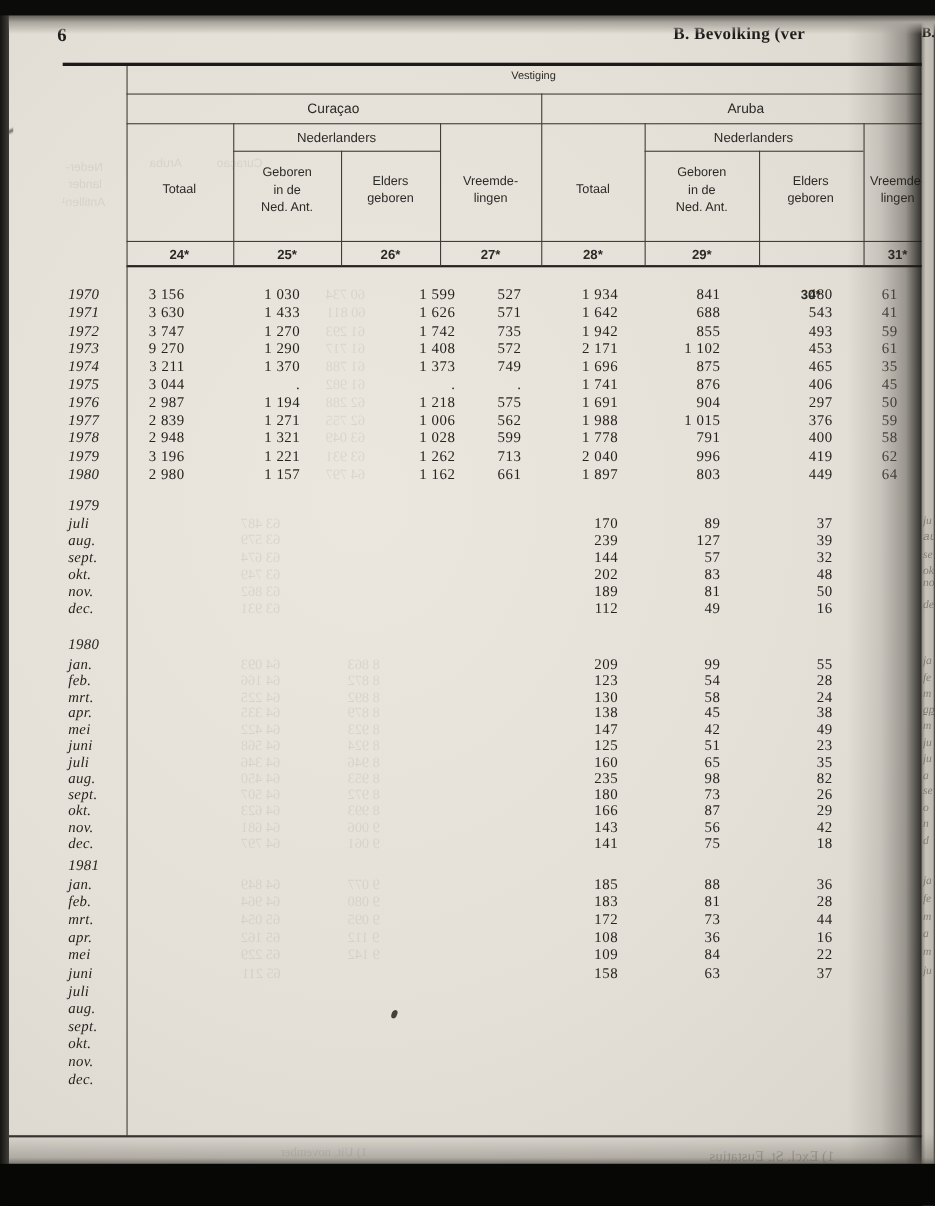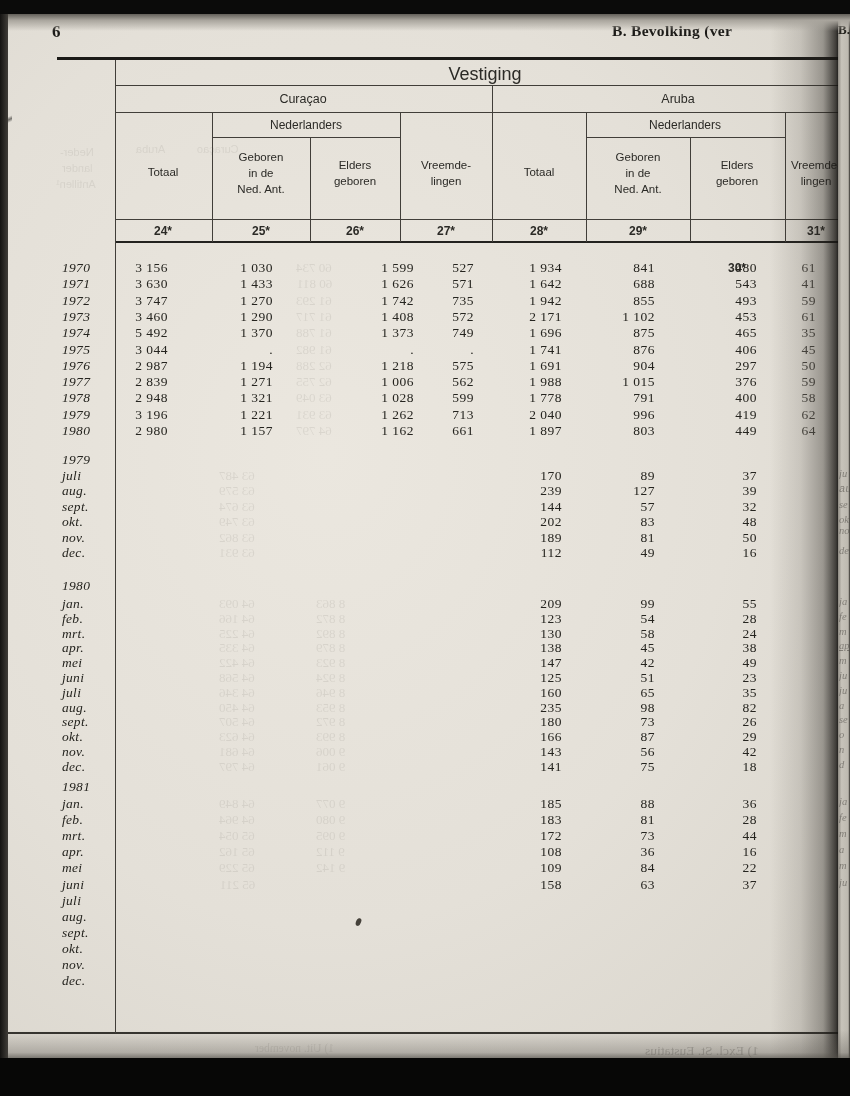--- a/index.html
+++ b/index.html
@@ -24,21 +24,21 @@
   
   .pageno{position:absolute;left:52px;top:22px;font:600 17px "Liberation Serif",serif;color:#1e1d1a;}
   .booktitle{position:absolute;left:612px;top:22px;font:700 15.5px "Liberation Serif",serif;color:#1c1b18;letter-spacing:.3px;white-space:nowrap;}
   
   .hl,.vl{position:absolute;background:#413e39;}
   .rule-top{position:absolute;left:57px;top:57px;width:793px;height:3px;background:#1b1a17;}
   .rule-mid{position:absolute;left:115px;top:241px;width:735px;height:2px;background:#23221f;}
   .rule-bottom{position:absolute;left:4px;top:1032px;width:846px;height:2px;background:#34322d;}
   
   .h-sans{position:absolute;font-family:"Liberation Sans","DejaVu Sans",sans-serif;color:#2b2a26;text-align:center;}
-  .vestiging{left:315px;top:64px;width:340px;font-size:18px;}
+  .vestiging{left:315px;top:64px;width:340px;font-size:10px;}
   .grp-cur{left:243px;top:92px;width:120px;font-size:12.5px;}
   .grp-aru{left:618px;top:92px;width:120px;font-size:12.5px;}
   .ned1{left:246px;top:118px;width:120px;font-size:12px;}
   .ned2{left:625px;top:118px;width:120px;font-size:12px;}
   .colhead{position:absolute;width:116px;font:11.5px "Liberation Sans","DejaVu Sans",sans-serif;color:#2b2a26;
            text-align:center;white-space:pre-line;line-height:16px;}
   .colnum{position:absolute;top:224px;width:116px;font:600 12px "Liberation Sans","DejaVu Sans",sans-serif;color:#2b2a26;text-align:center;}
   
   .row{position:absolute;left:0;width:850px;height:16px;font-size:13.5px;color:#25241f;}
   .stub{position:absolute;left:62px;font-style:italic;letter-spacing:.3px;white-space:nowrap;}
@@ -207,32 +207,32 @@
         <span class="cell c2">1 270</span>
         <span class="cell c3">1 742</span>
         <span class="cell c4">735</span>
         <span class="cell c5">1 942</span>
         <span class="cell c6">855</span>
         <span class="cell c7">493</span>
         <span class="cell c8">59</span>
       </div>
       <div class="row" style="top: 308.9px;">
         <span class="stub">1973</span>
-        <span class="cell c1">3 460</span>
+        <span class="cell c1">9 270</span>
         <span class="cell c2">1 290</span>
         <span class="cell c3">1 408</span>
         <span class="cell c4">572</span>
         <span class="cell c5">2 171</span>
         <span class="cell c6">1 102</span>
         <span class="cell c7">453</span>
         <span class="cell c8">61</span>
       </div>
       <div class="row" style="top: 325.2px;">
         <span class="stub">1974</span>
-        <span class="cell c1">5 492</span>
+        <span class="cell c1">3 211</span>
         <span class="cell c2">1 370</span>
         <span class="cell c3">1 373</span>
         <span class="cell c4">749</span>
         <span class="cell c5">1 696</span>
         <span class="cell c6">875</span>
         <span class="cell c7">465</span>
         <span class="cell c8">35</span>
       </div>
       <div class="row" style="top: 341.5px;">
         <span class="stub">1975</span>

